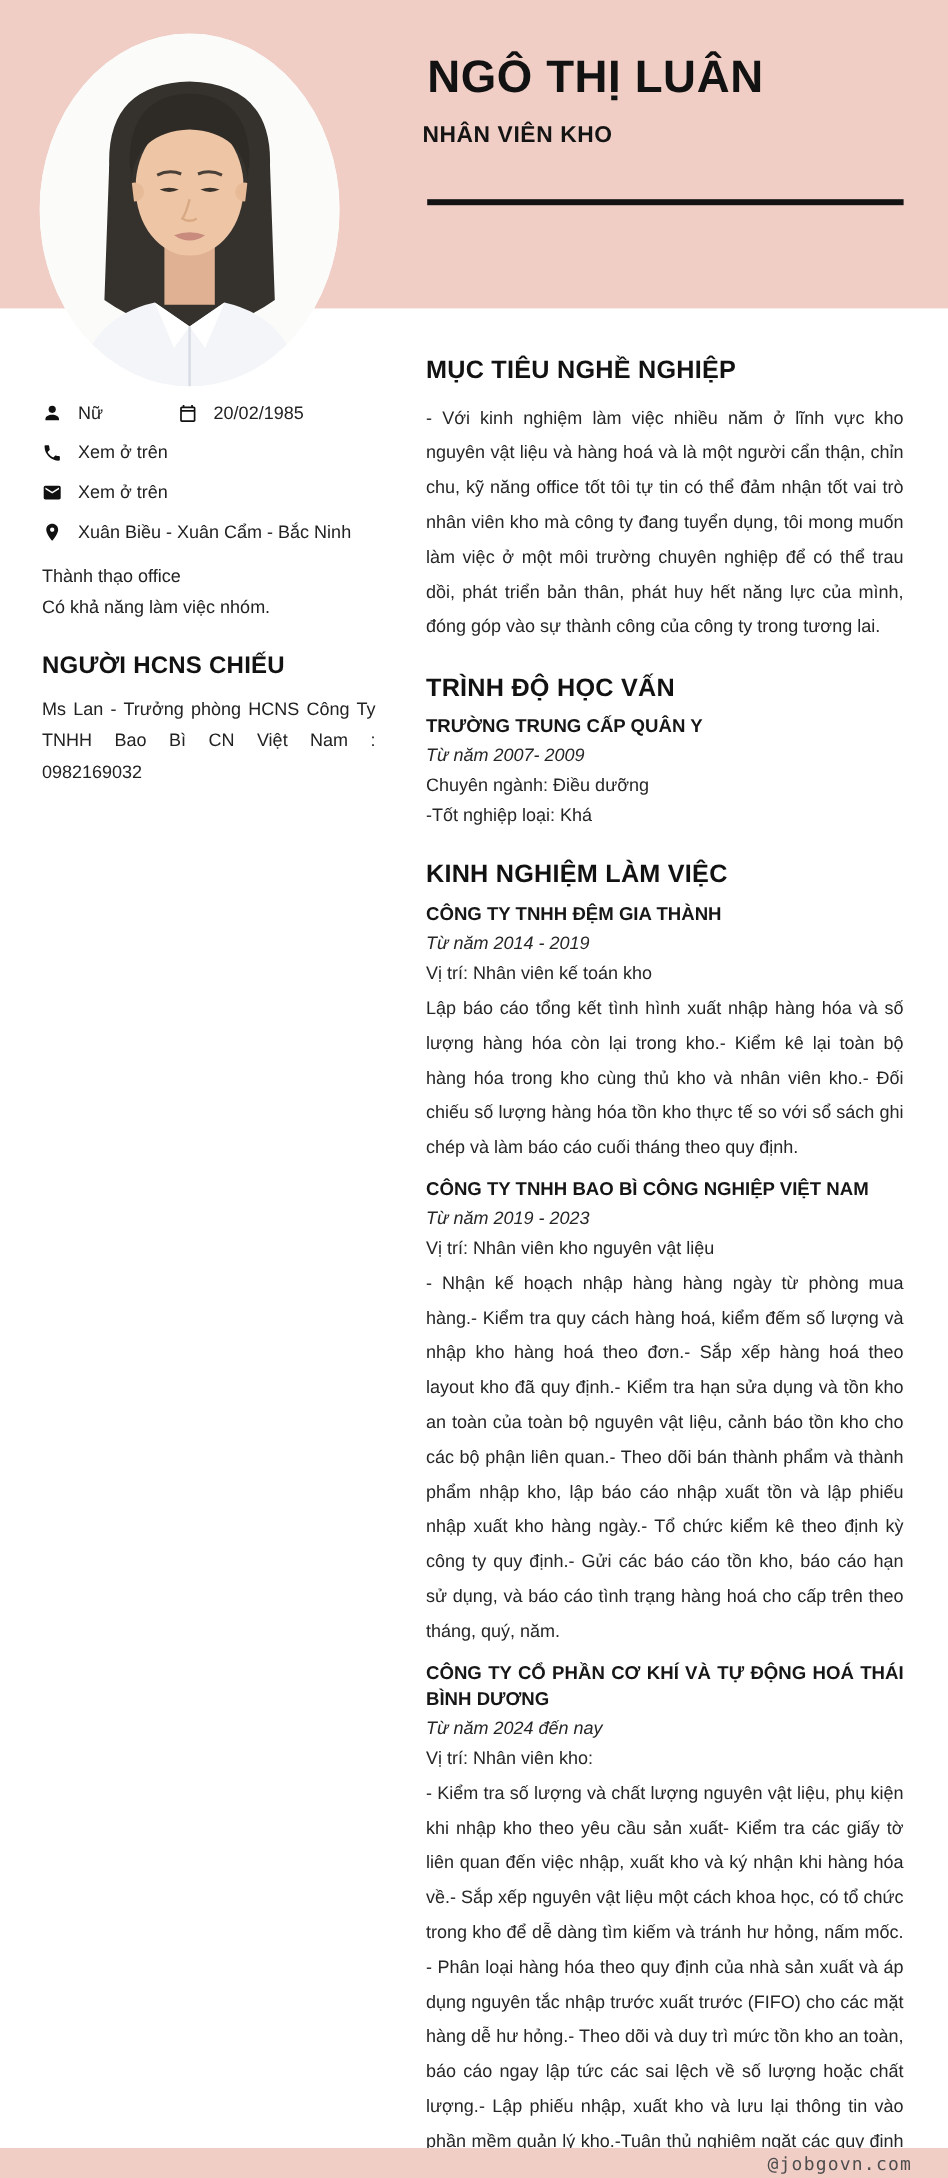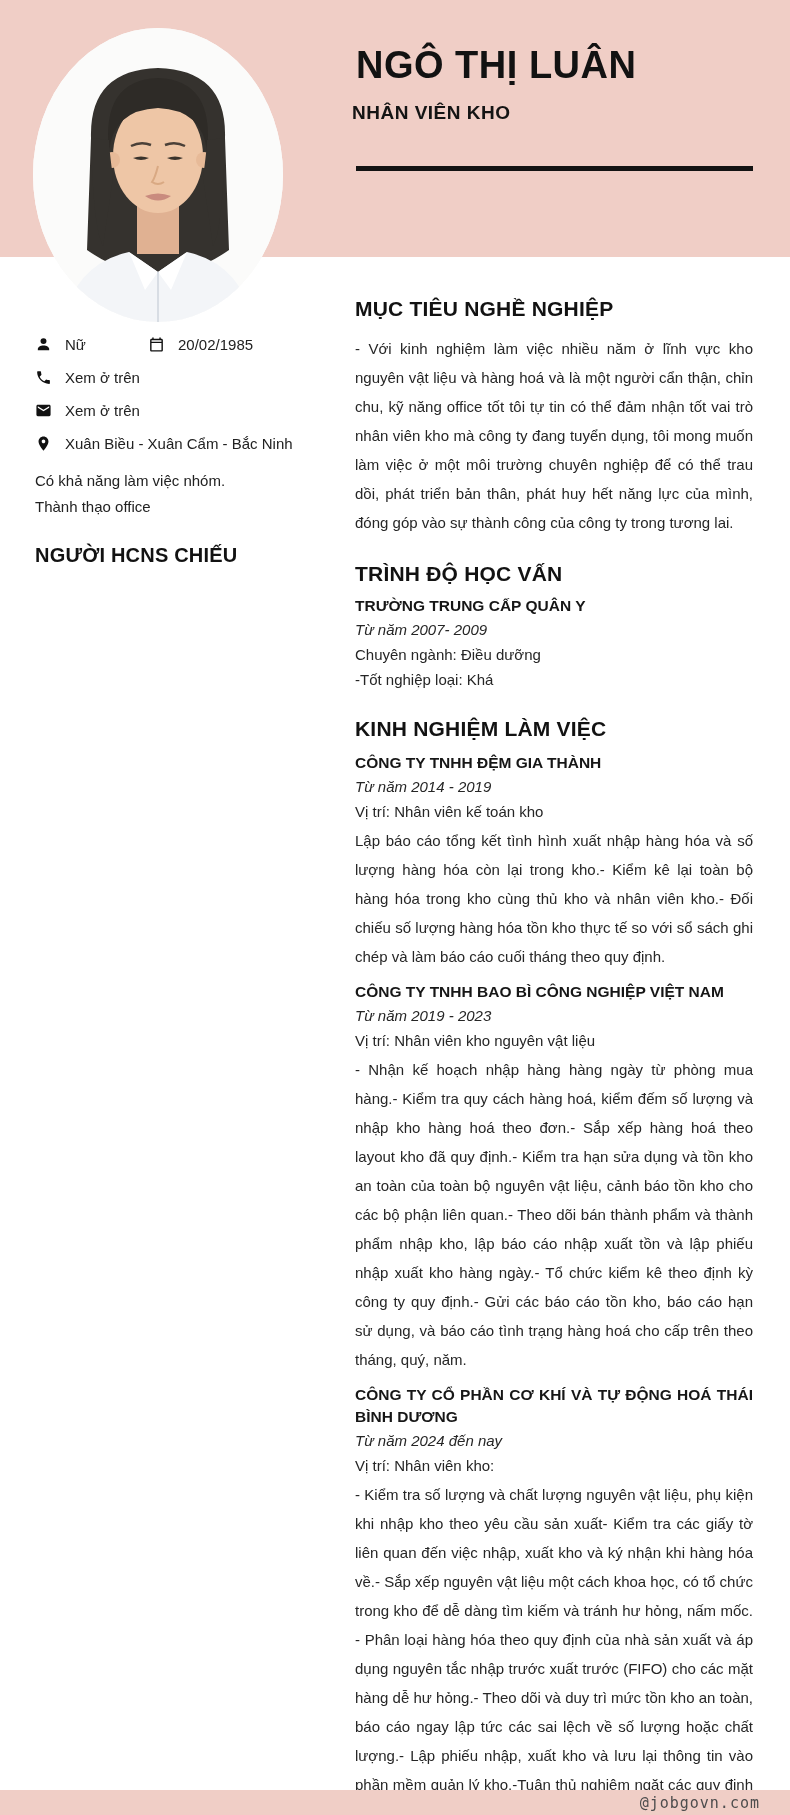--- a/index.html
+++ b/index.html
@@ -234,25 +234,26 @@
     <div class="contact-row">
       <span class="icon">
         <svg viewBox="0 0 24 24" fill="#111">
             <path d="M12 2C8.1 2 5 5.1 5 9c0 5.2 7 13 7 13s7-7.8 7-13c0-3.9-3.1-7-7-7zm0 9.5c-1.4 0-2.5-1.1-2.5-2.5S10.6 6.5 12 6.5 14.5 7.6 14.5 9 13.4 11.5 12 11.5z"></path>
           </svg>
       </span>
       <span>Xuân Biều - Xuân Cẩm - Bắc Ninh</span>
     </div>
 
     <div class="skills-list">
+      <div class="skill-line">Thành thạo office</div>
       <div class="skill-line">Có khả năng làm việc nhóm.</div>
-      <div class="skill-line">Thành thạo office</div>
     </div>
 
     <div class="side-heading ref-heading">NGƯỜI HCNS CHIẾU</div>
+    <div class="ref-text">Ms Lan - Trưởng phòng HCNS Công Ty TNHH Bao Bì CN Việt Nam : 0982169032</div>
 
   </div>
 
   <div class="right-col">
 
     <div class="section-heading">MỤC TIÊU NGHỀ NGHIỆP</div>
     <div class="body-text">- Với kinh nghiệm làm việc nhiều năm ở lĩnh vực kho nguyên vật liệu và hàng hoá và là một người cẩn thận, chỉn chu, kỹ năng office tốt tôi tự tin có thể đảm nhận tốt vai trò nhân viên kho mà công ty đang tuyển dụng, tôi mong muốn làm việc ở một môi trường chuyên nghiệp để có thể trau dồi, phát triển bản thân, phát huy hết năng lực của mình, đóng góp vào sự thành công của công ty trong tương lai.</div>
 
     <div class="section-heading mt-section">TRÌNH ĐỘ HỌC VẤN</div>
     <div class="org-name">TRƯỜNG TRUNG CẤP QUÂN Y</div>

